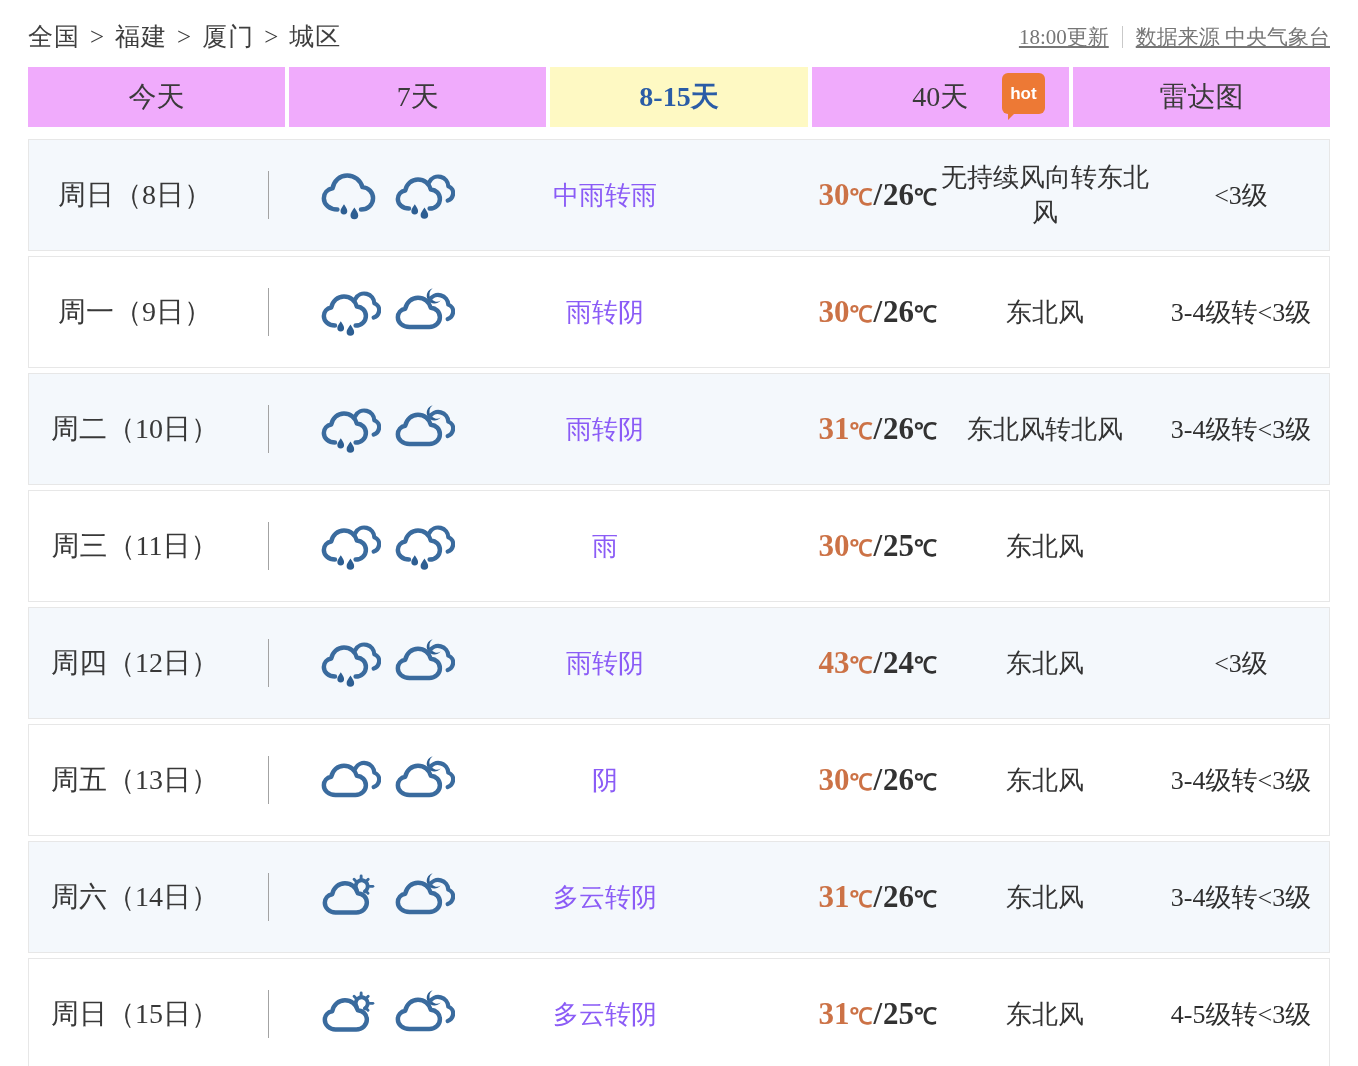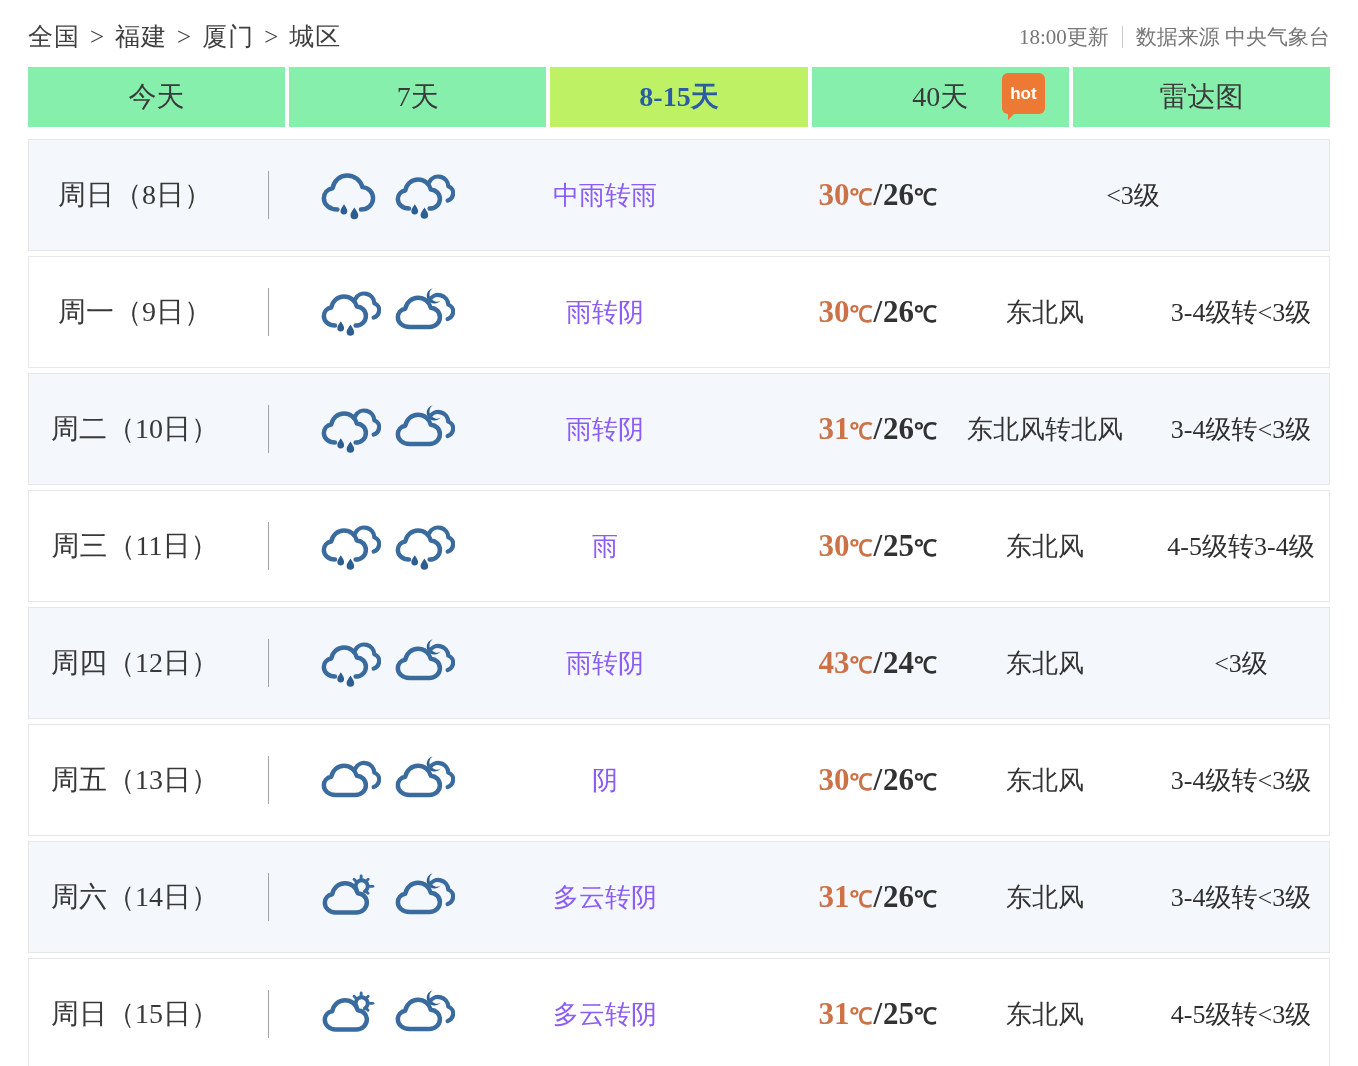--- a/index.html
+++ b/index.html
@@ -6,30 +6,30 @@
   body{
     width:1358px;height:1066px;overflow:hidden;background:#fff;
     font-family:"Liberation Serif", serif;
     -webkit-font-smoothing:antialiased;
   }
   
   .topbar{display:flex;justify-content:space-between;align-items:flex-end;margin:20px 28px 0 28px;}
   .breadcrumb{font-size:25px;color:#3f3f3f;letter-spacing:1px;}
   .breadcrumb a{color:#3f3f3f;text-decoration:none;cursor:pointer;}
   .breadcrumb .sep{margin:0 10px;color:#3f3f3f;}
-  .meta{font-size:21px;color:#767676;display:flex;align-items:center;padding-bottom:2px;}
+  .meta{font-size:21px;color:#767676;display:flex;align-items:center;padding-bottom:2px;text-decoration:underline;}
   .msep{display:inline-block;width:1px;height:22px;background:#c9c9c9;margin:0 13px;}
   
   .tabs{display:flex;gap:4px;margin:14px 28px 0 28px;height:60px;}
   .tab{
-    flex:1;background:#86efac;color:#3a3a3a;font-size:28px;
+    flex:1;background:#f0abfc;color:#3a3a3a;font-size:28px;
     display:flex;align-items:center;justify-content:center;
     position:relative;cursor:pointer;
   }
-  .tab.active{background:#bef264;color:#2a5ca6;font-weight:bold;}
+  .tab.active{background:#fef9c3;color:#2a5ca6;font-weight:bold;}
   .hot{
     position:absolute;left:calc(50% + 62px);top:6px;
     background:#ed7935;color:#fff;
     font:bold 17px "Liberation Sans", sans-serif;
     padding:10px 8px;border-radius:6px;line-height:1.25;
   }
   .hot::after{
     content:"";position:absolute;left:6px;bottom:-6px;width:0;height:0;
     border-top:7px solid #ed7935;border-right:7px solid transparent;
   }
@@ -130,20 +130,21 @@
     <div class="c-icons">
       <svg class="wicon">
           <use href="#medium-rain-icon"></use>
         </svg>
       <svg class="wicon">
           <use href="#rain-icon"></use>
         </svg>
     </div>
     <div class="c-weather">中雨转雨</div>
     <div class="c-temp"><span class="t-hi">30</span><span class="t-hi-unit">℃</span><span class="t-slash">/</span><span class="t-lo">26</span><span class="t-lo-unit">℃</span></div>
+    <div class="c-wind">无持续风向转东北风</div>
     <div class="c-level">&lt;3级</div>
   </div>
 
   <div class="frow">
     <div class="c-day">周一（9日）</div>
     <div class="vline"></div>
     <div class="c-icons">
       <svg class="wicon">
           <use href="#rain-icon"></use>
         </svg>
@@ -181,21 +182,20 @@
       <svg class="wicon">
           <use href="#rain-icon"></use>
         </svg>
       <svg class="wicon">
           <use href="#rain-icon"></use>
         </svg>
     </div>
     <div class="c-weather">雨</div>
     <div class="c-temp"><span class="t-hi">30</span><span class="t-hi-unit">℃</span><span class="t-slash">/</span><span class="t-lo">25</span><span class="t-lo-unit">℃</span></div>
     <div class="c-wind">东北风</div>
-    <div class="c-level">4-5级转3-4级</div>
   </div>
 
   <div class="frow">
     <div class="c-day">周四（12日）</div>
     <div class="vline"></div>
     <div class="c-icons">
       <svg class="wicon">
           <use href="#rain-icon"></use>
         </svg>
       <svg class="wicon">

